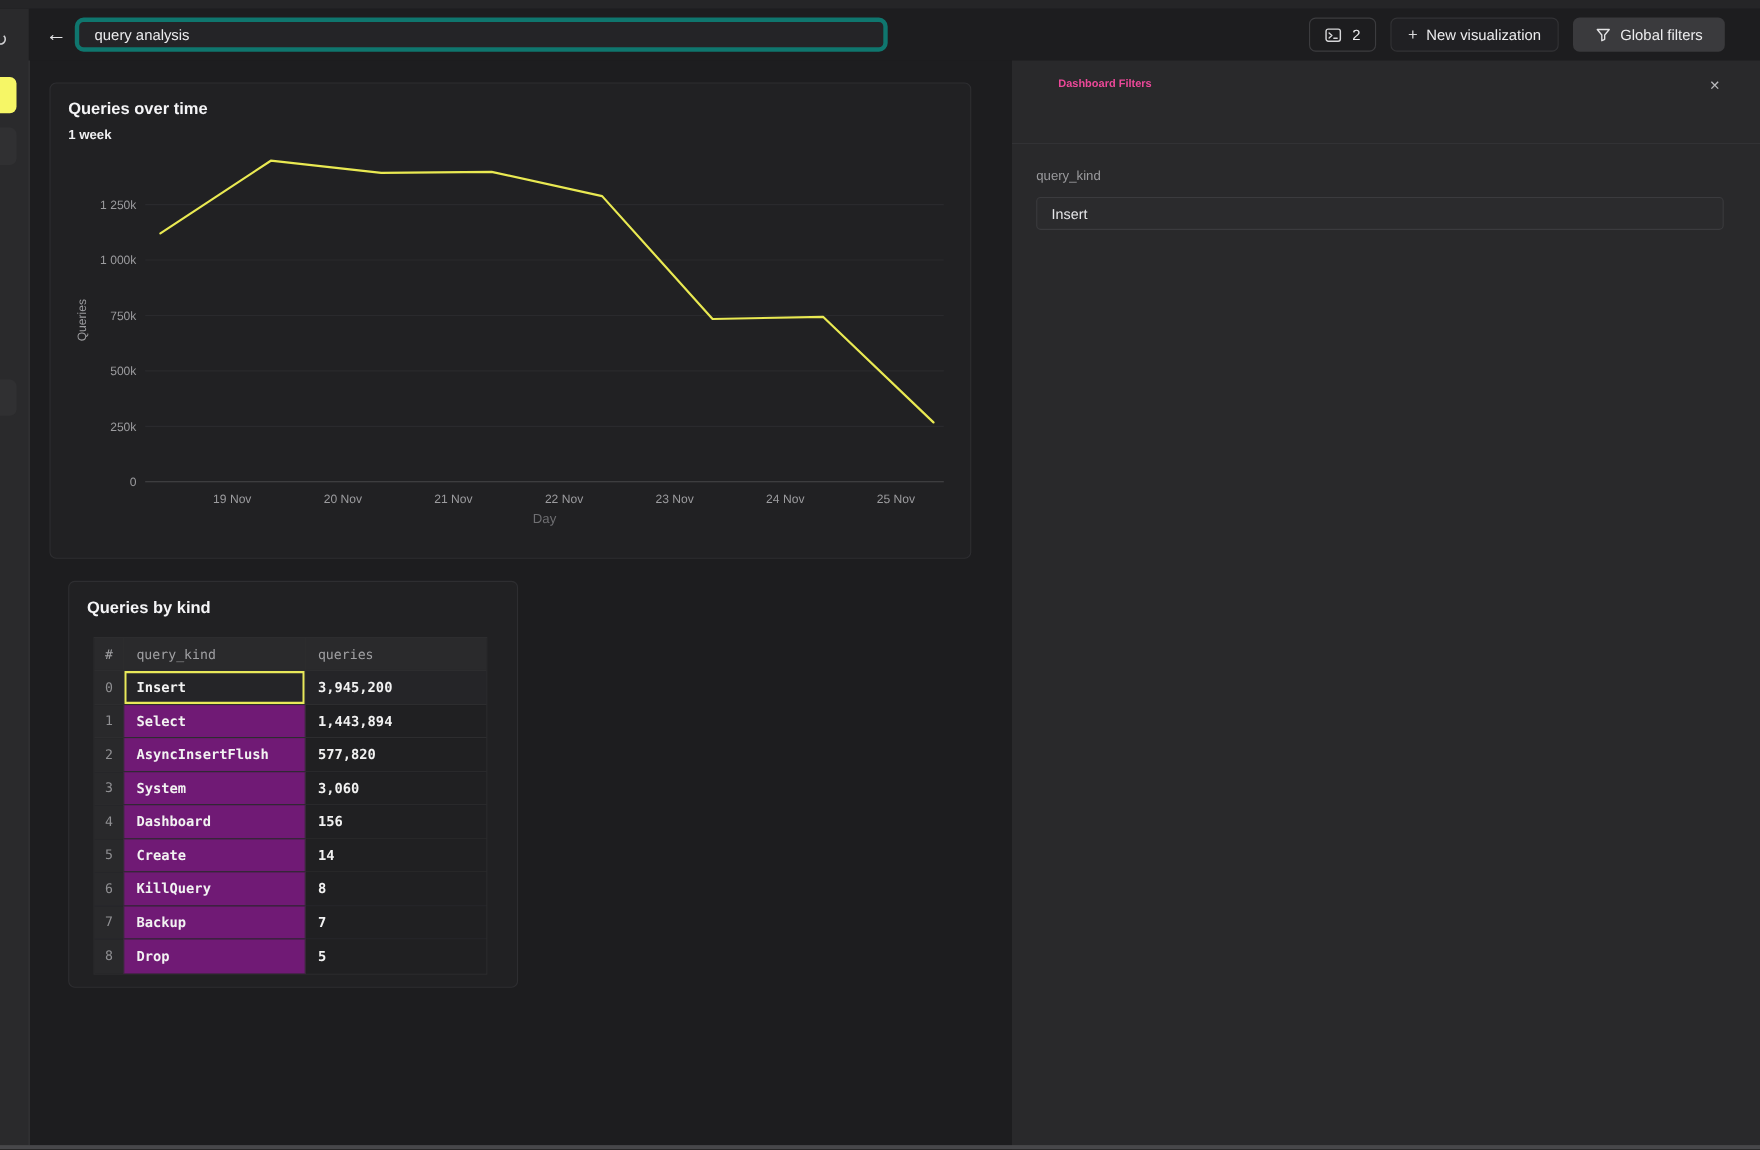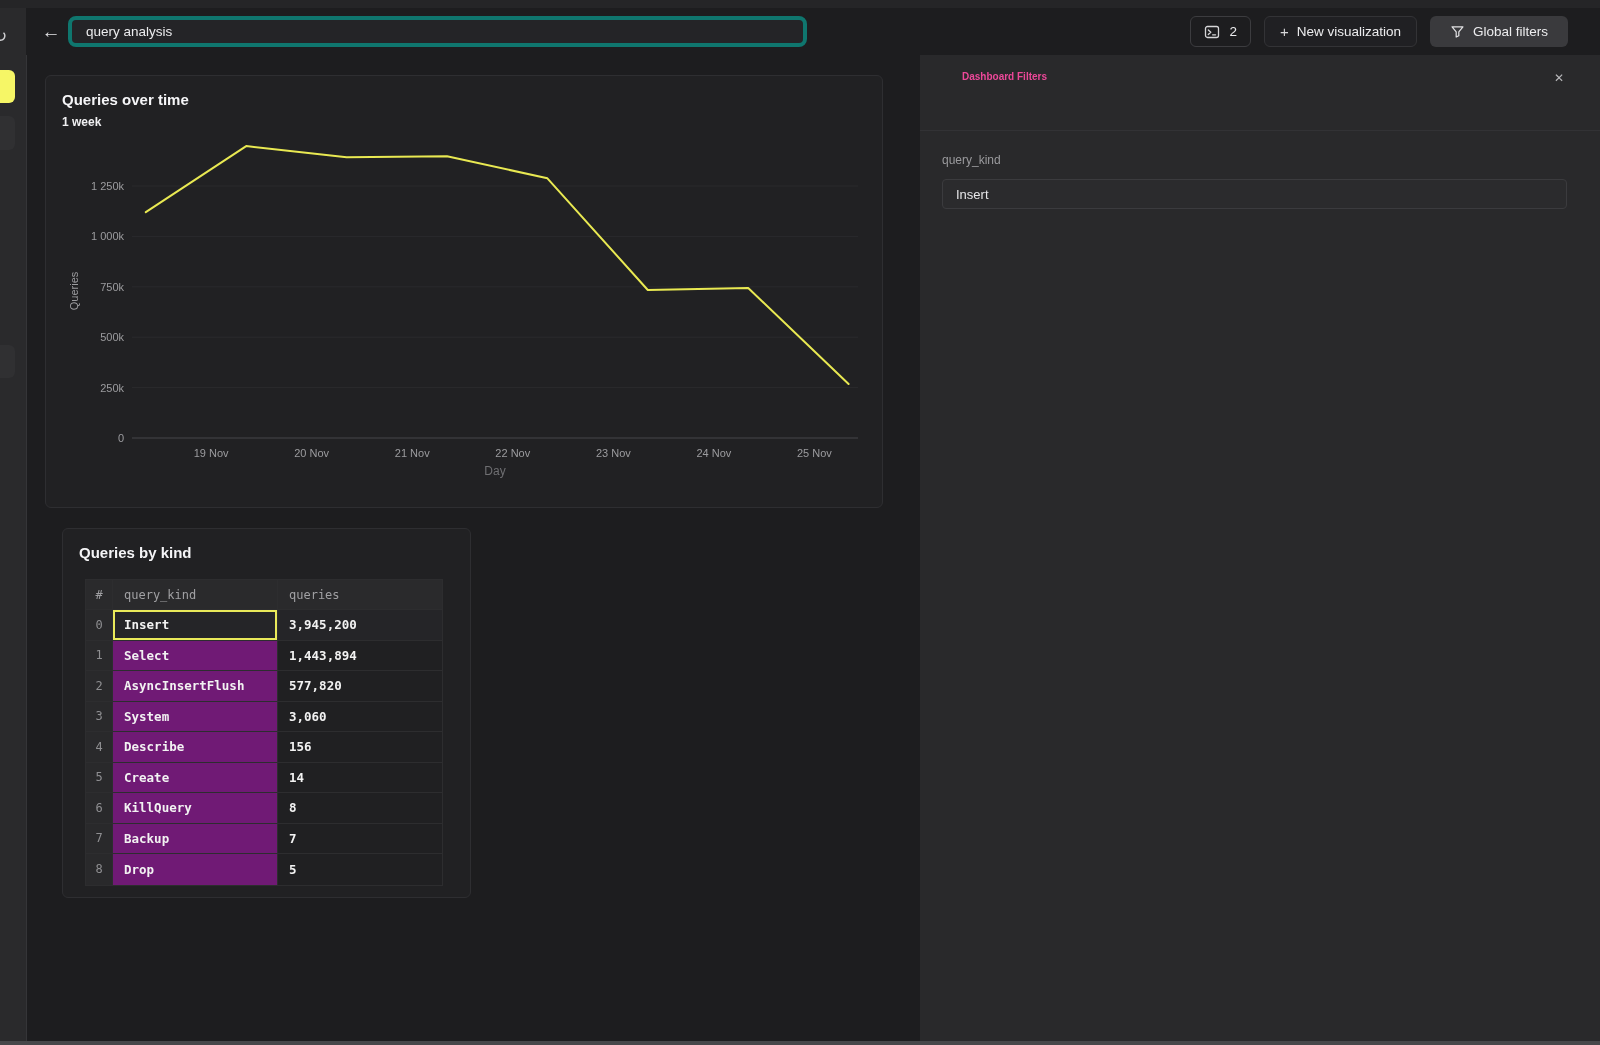--- a/index.html
+++ b/index.html
@@ -168,21 +168,21 @@
       <div class="t-cell c-kind">AsyncInsertFlush</div>
       <div class="t-cell c-val">577,820</div>
     </div>
     <div class="t-row">
       <div class="t-cell c-idx">3</div>
       <div class="t-cell c-kind">System</div>
       <div class="t-cell c-val">3,060</div>
     </div>
     <div class="t-row">
       <div class="t-cell c-idx">4</div>
-      <div class="t-cell c-kind">Describe</div>
+      <div class="t-cell c-kind">Dashboard</div>
       <div class="t-cell c-val">156</div>
     </div>
     <div class="t-row">
       <div class="t-cell c-idx">5</div>
       <div class="t-cell c-kind">Create</div>
       <div class="t-cell c-val">14</div>
     </div>
     <div class="t-row">
       <div class="t-cell c-idx">6</div>
       <div class="t-cell c-kind">KillQuery</div>

